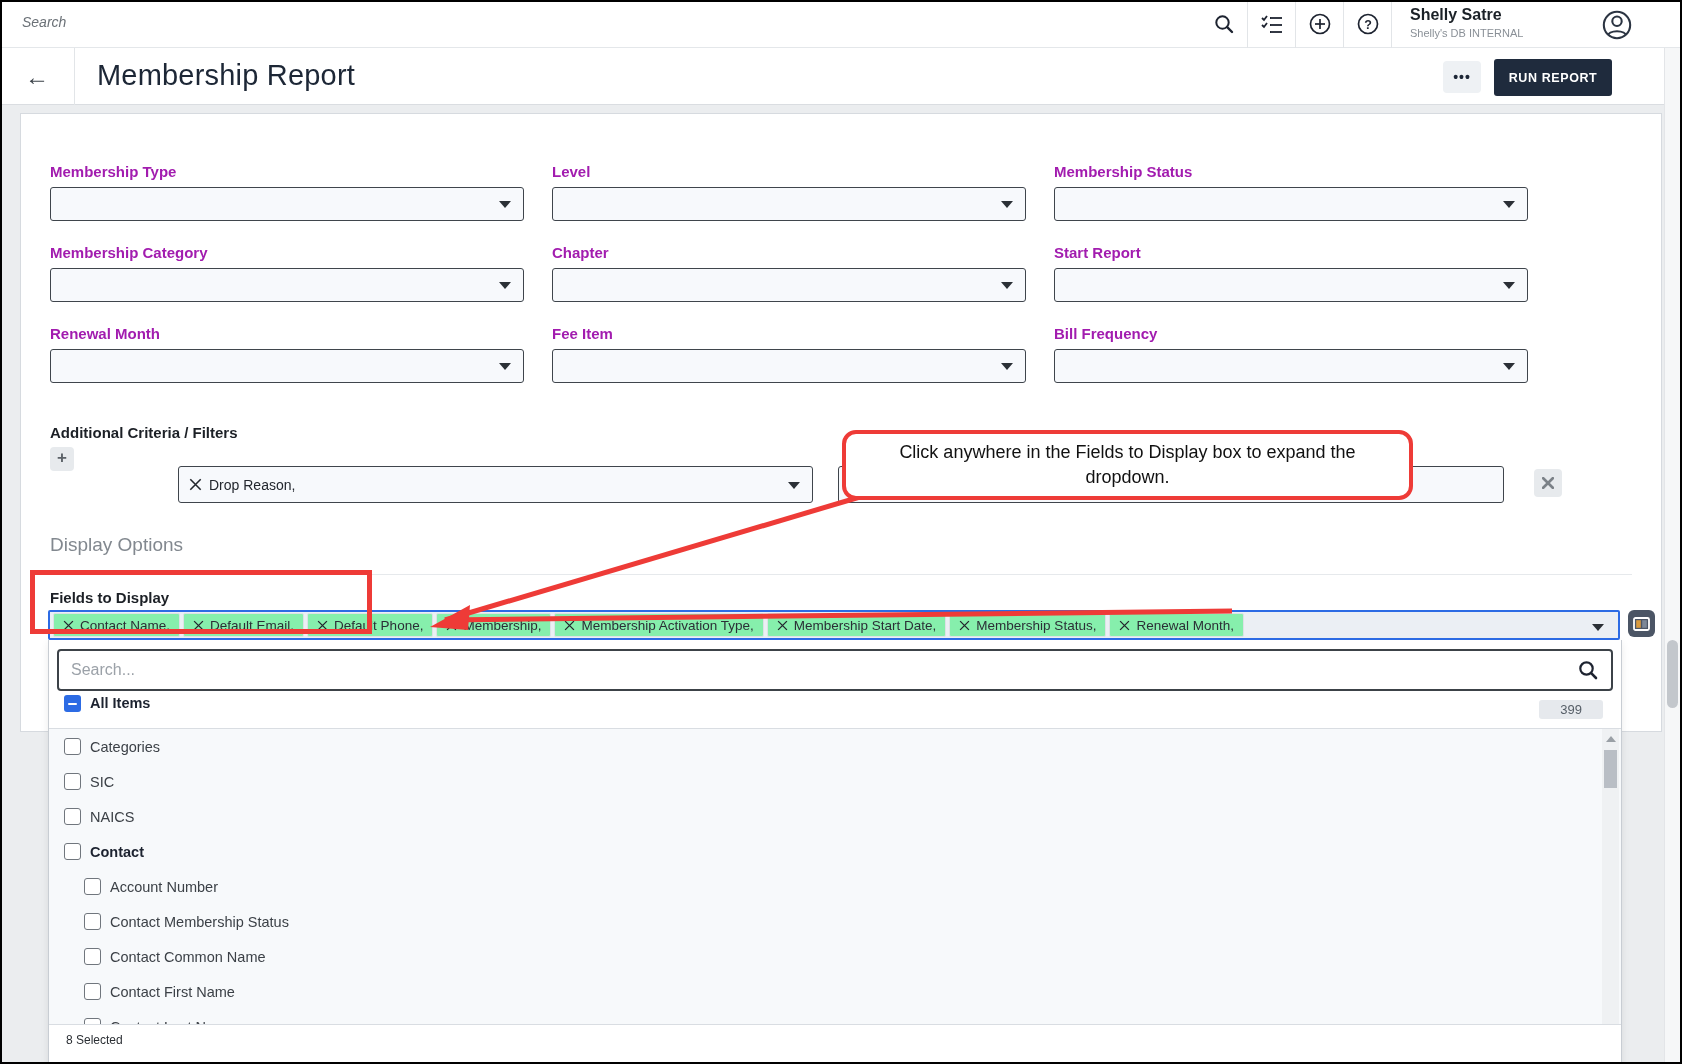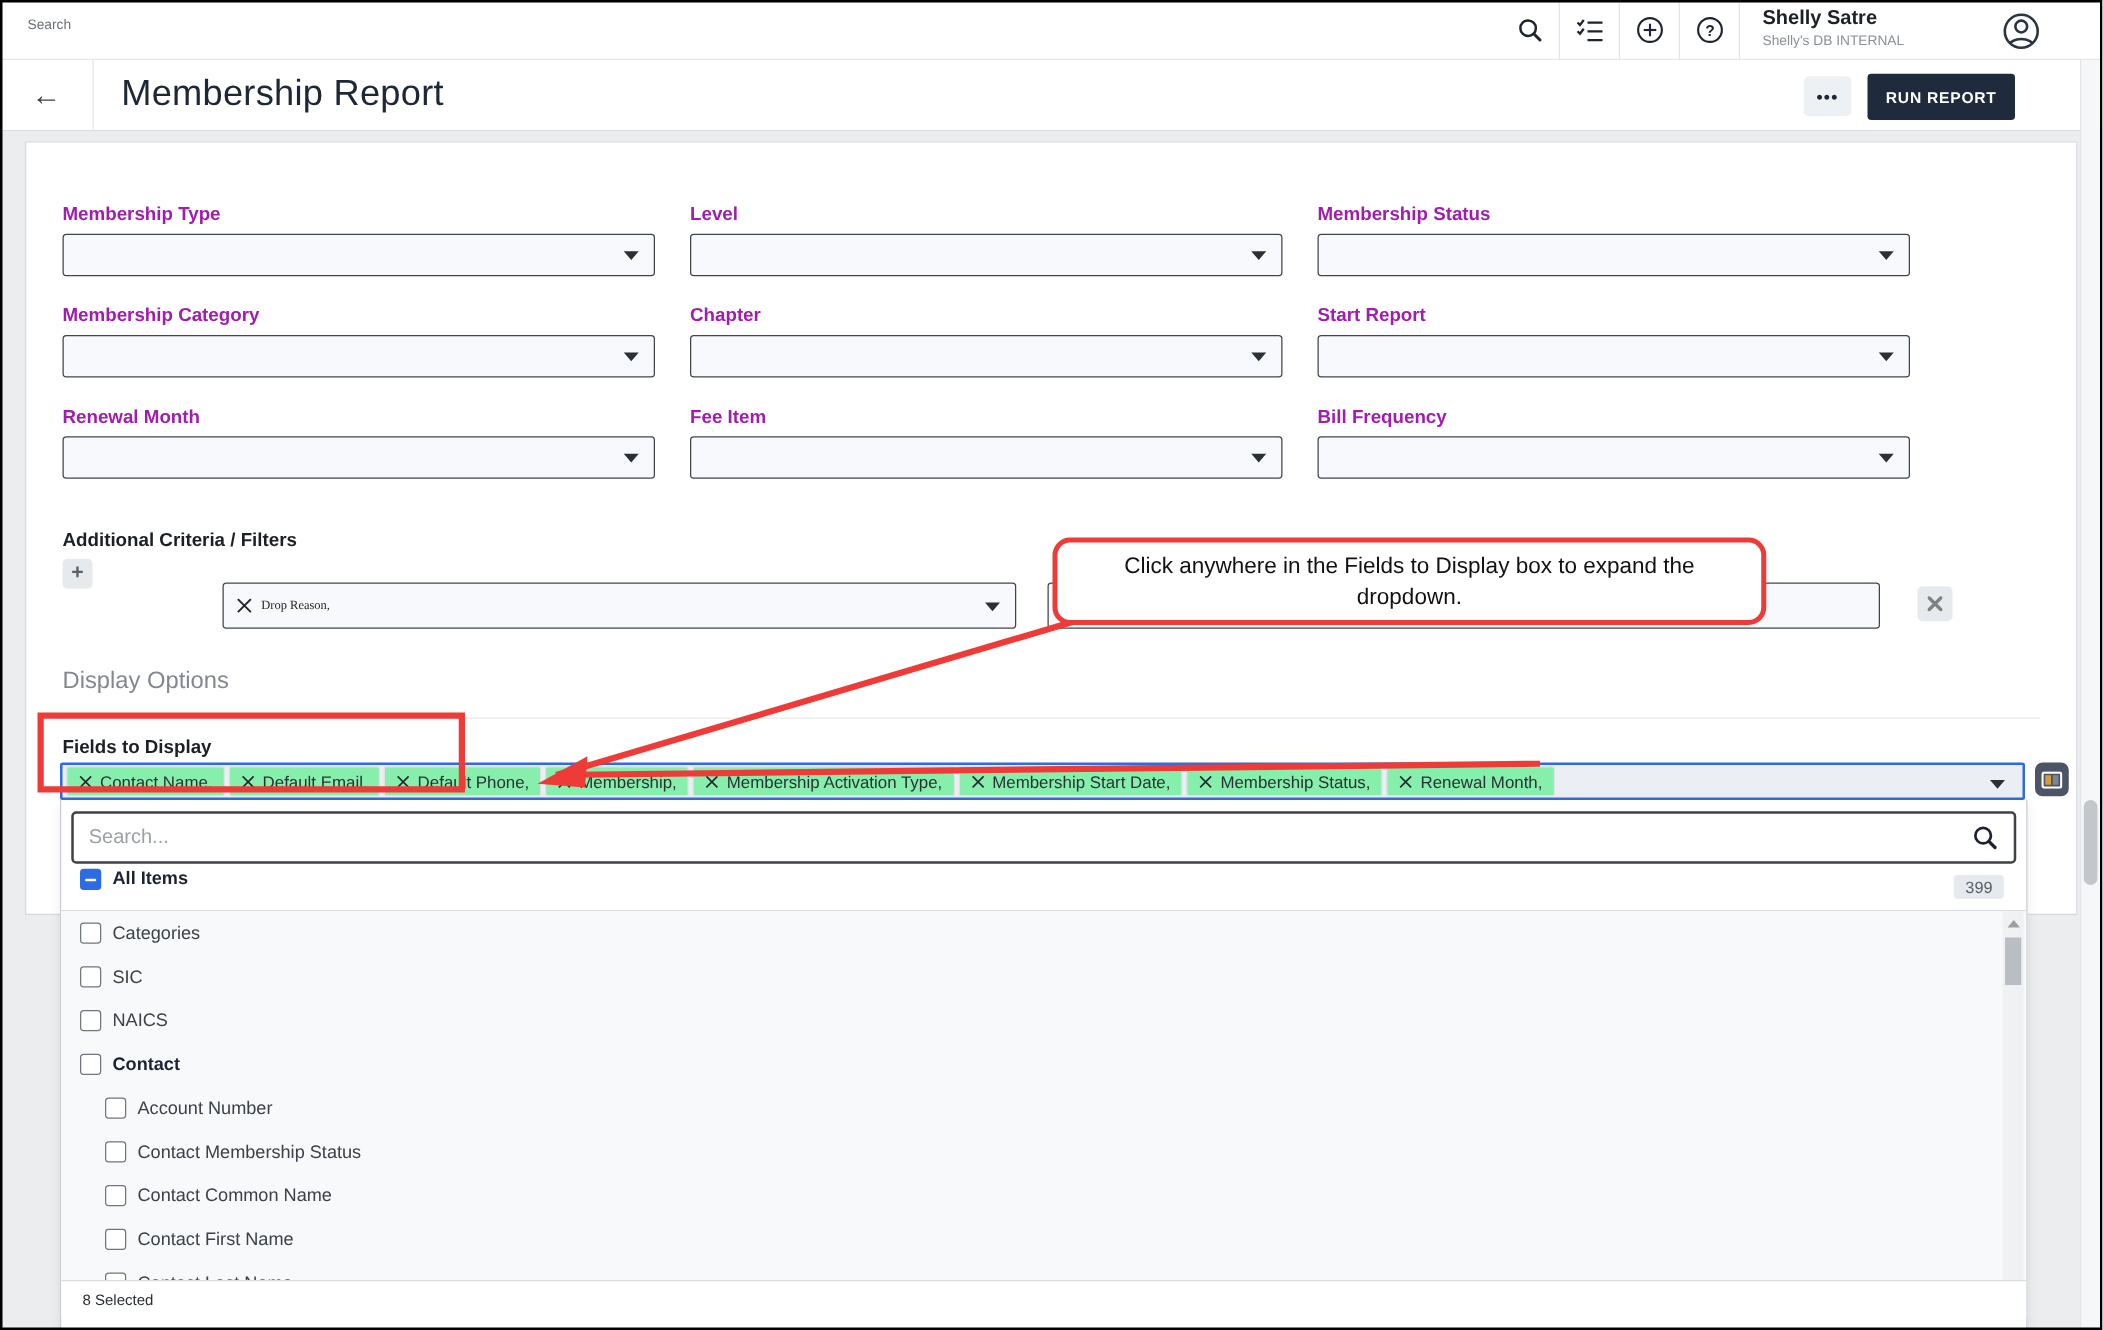--- a/index.html
+++ b/index.html
@@ -2,21 +2,21 @@
 <html><head>
 <meta charset="utf-8">
 <style>
   * { margin:0; padding:0; box-sizing:border-box; }
   html,body { width:1682px; height:1064px; }
   body { font-family:"Liberation Sans", sans-serif; background:#ebedef; position:relative; overflow:hidden; }
   .frame { position:absolute; inset:0; border:2px solid #000; z-index:99; pointer-events:none; }
 
   
   .topbar { position:absolute; left:0; top:0; width:1682px; height:48px; background:#fff; border-bottom:1px solid #e4e7ea; z-index:5; }
-  .global-search { position:absolute; left:22px; top:14px; font-size:11px; color:#6b7177; }
+  .global-search { position:absolute; left:22px; top:14px; font-size:14px; color:#6b7177;font-style:italic; }
   .tb-icons { position:absolute; left:1200px; top:0; height:48px; display:flex; align-items:center; }
   .tb-ic { width:47px; height:48px; display:flex; align-items:center; justify-content:center; }
   .tb-div { width:1px; height:48px; background:#e2e5e8; }
   .userblock { position:absolute; left:1410px; top:6px; }
   .uname { font-size:16px; font-weight:700; color:#1b2127; }
   .uorg  { font-size:11px; color:#8a9097; margin-top:3px; }
   .avatar { position:absolute; left:1601px; top:9px; }
 
   
   .header { position:absolute; left:0; top:48px; width:1682px; height:57px; background:#fff; border-bottom:1px solid #dadde1; z-index:5; }
@@ -31,21 +31,21 @@
   
   .filters { position:absolute; left:50px; top:163px; width:1478px; display:grid; grid-template-columns:474px 474px 474px; column-gap:28px; row-gap:23px; z-index:2; }
   .flabel { font-size:15px; font-weight:700; color:#a21caf; margin-bottom:7px; }
   .select { position:relative; height:34px; background:#f7f9fc; border:1px solid #3f454c; border-radius:3px; cursor:pointer; }
   .caret { position:absolute; right:12px; top:50%; margin-top:-3px; width:0; height:0; border-left:6px solid transparent; border-right:6px solid transparent; border-top:7px solid #2b3036; }
 
   
   .add-label { position:absolute; left:50px; top:424px; font-size:15px; font-weight:700; color:#1c2026; z-index:2; }
   .add-btn { position:absolute; left:50px; top:447px; width:24px; height:24px; background:#e7eaed; border-radius:4px; color:#5c6268; font-size:17px; font-weight:700; line-height:22px; text-align:center; cursor:pointer; z-index:2; }
   .drop-select { position:absolute; left:178px; top:466px; width:635px; height:37px; background:#f7f9fc; border:1px solid #3f454c; border-radius:3px; display:flex; align-items:center; padding-left:10px; z-index:2; cursor:pointer; }
-  .chip-inline { display:inline-flex; align-items:center; gap:7px; font-size:10px; color:#23272e;font-family:Liberation Serif, serif; }
+  .chip-inline { display:inline-flex; align-items:center; gap:7px; font-size:14px; color:#23272e; }
   .crit-value { position:absolute; left:838px; top:466px; width:666px; height:37px; background:#f7f9fc; border:1px solid #3f454c; border-radius:3px; z-index:2; }
   .crit-clear { position:absolute; left:1534px; top:469px; width:28px; height:28px; background:#e7eaed; border-radius:4px; display:flex; align-items:center; justify-content:center; color:#7b8187; font-size:14px; font-weight:700; cursor:pointer; z-index:2; }
 
   
   .disp-head { position:absolute; left:50px; top:534px; font-size:19px; color:#82888f; z-index:2; }
   .disp-div { position:absolute; left:48px; top:574px; width:1584px; height:1px; background:#e6e9ec; z-index:2; }
   .fields-label { position:absolute; left:50px; top:589px; font-size:15px; font-weight:700; color:#1c2026; z-index:2; }
 
   .fields-box { position:absolute; left:48px; top:610px; width:1572px; height:30px; background:#ebeff4; border:2px solid #2c6be4; border-radius:2px; display:flex; align-items:center; gap:3px; padding:0 30px 0 3px; overflow:hidden; z-index:21; cursor:text; }
   .chip { display:inline-flex; align-items:center; gap:6px; height:24px; padding:0 9px; background:#86efac; border:1px solid #dde1e6; border-radius:2px; font-size:13.5px; color:#2b2f36; white-space:nowrap; cursor:pointer; }
@@ -53,21 +53,21 @@
   .col-btn { position:absolute; left:1628px; top:610px; width:27px; height:27px; background:#4b5565; border-radius:6px; display:flex; align-items:center; justify-content:center; cursor:pointer; z-index:21; }
 
   
   .dd-panel { position:absolute; left:48px; top:640px; width:1574px; height:472px; background:#fff; border:1px solid #c8cdd3; border-top:none; box-shadow:0 3px 8px rgba(0,0,0,.08); z-index:20; }
   .dd-search { position:absolute; left:8px; top:9px; width:1556px; height:42px; background:#fff; border:2px solid #3c4248; border-radius:4px; display:flex; align-items:center; padding:0 12px; }
   .dd-search-ph { flex:1; font-size:16px; color:#9ba1a8; }
   .dd-allrow { position:absolute; left:0; top:55px; width:100%; height:33px; display:flex; align-items:flex-start; }
   .allcb { width:17px; height:17px; margin-left:15px; background:#2c6be4; border-radius:3px; position:relative; cursor:pointer; }
   .allcb::after { content:""; position:absolute; left:4px; top:7.5px; width:9px; height:2.5px; background:#fff; border-radius:1px; }
   .all-label { margin-left:9px; font-size:14.5px; font-weight:700; color:#1d2330; }
-  .count-badge { position:absolute; right:18px; top:5px; background:#e6e9ed; color:#565e67; font-size:13px; border-radius:3px; padding:2px 9px; }
+  .count-badge { position:absolute; right:18px; top:5px; background:#e6e9ed; color:#565e67; font-size:13px; border-radius:3px; padding:2px 21px; }
   .dd-div { position:absolute; left:0; top:88px; width:100%; height:1px; background:#d9dde2; }
   .dd-list { position:absolute; left:0; top:89px; width:100%; height:295px; background:#f7f9fb; overflow:hidden; }
   .dd-row { height:35px; display:flex; align-items:center; font-size:14.5px; color:#3c4147; }
   .cb { width:17px; height:17px; border:1.5px solid #70767d; border-radius:3px; background:#fff; margin-left:15px; flex:none; cursor:pointer; }
   .dd-row .lbl { margin-left:9px; }
   .dd-row.bold .lbl { font-weight:700; color:#1d2330; }
   .dd-row.indent .cb { margin-left:35px; }
   .list-scroll { position:absolute; right:2px; top:89px; width:17px; height:295px; background:#eff1f3; }
   .ls-up { position:absolute; left:4px; top:7px; width:0; height:0; border-left:5px solid transparent; border-right:5px solid transparent; border-bottom:6px solid #9aa0a6; }
   .ls-thumb { position:absolute; left:2px; top:21px; width:13px; height:38px; background:#b9bec5; cursor:grab; }

